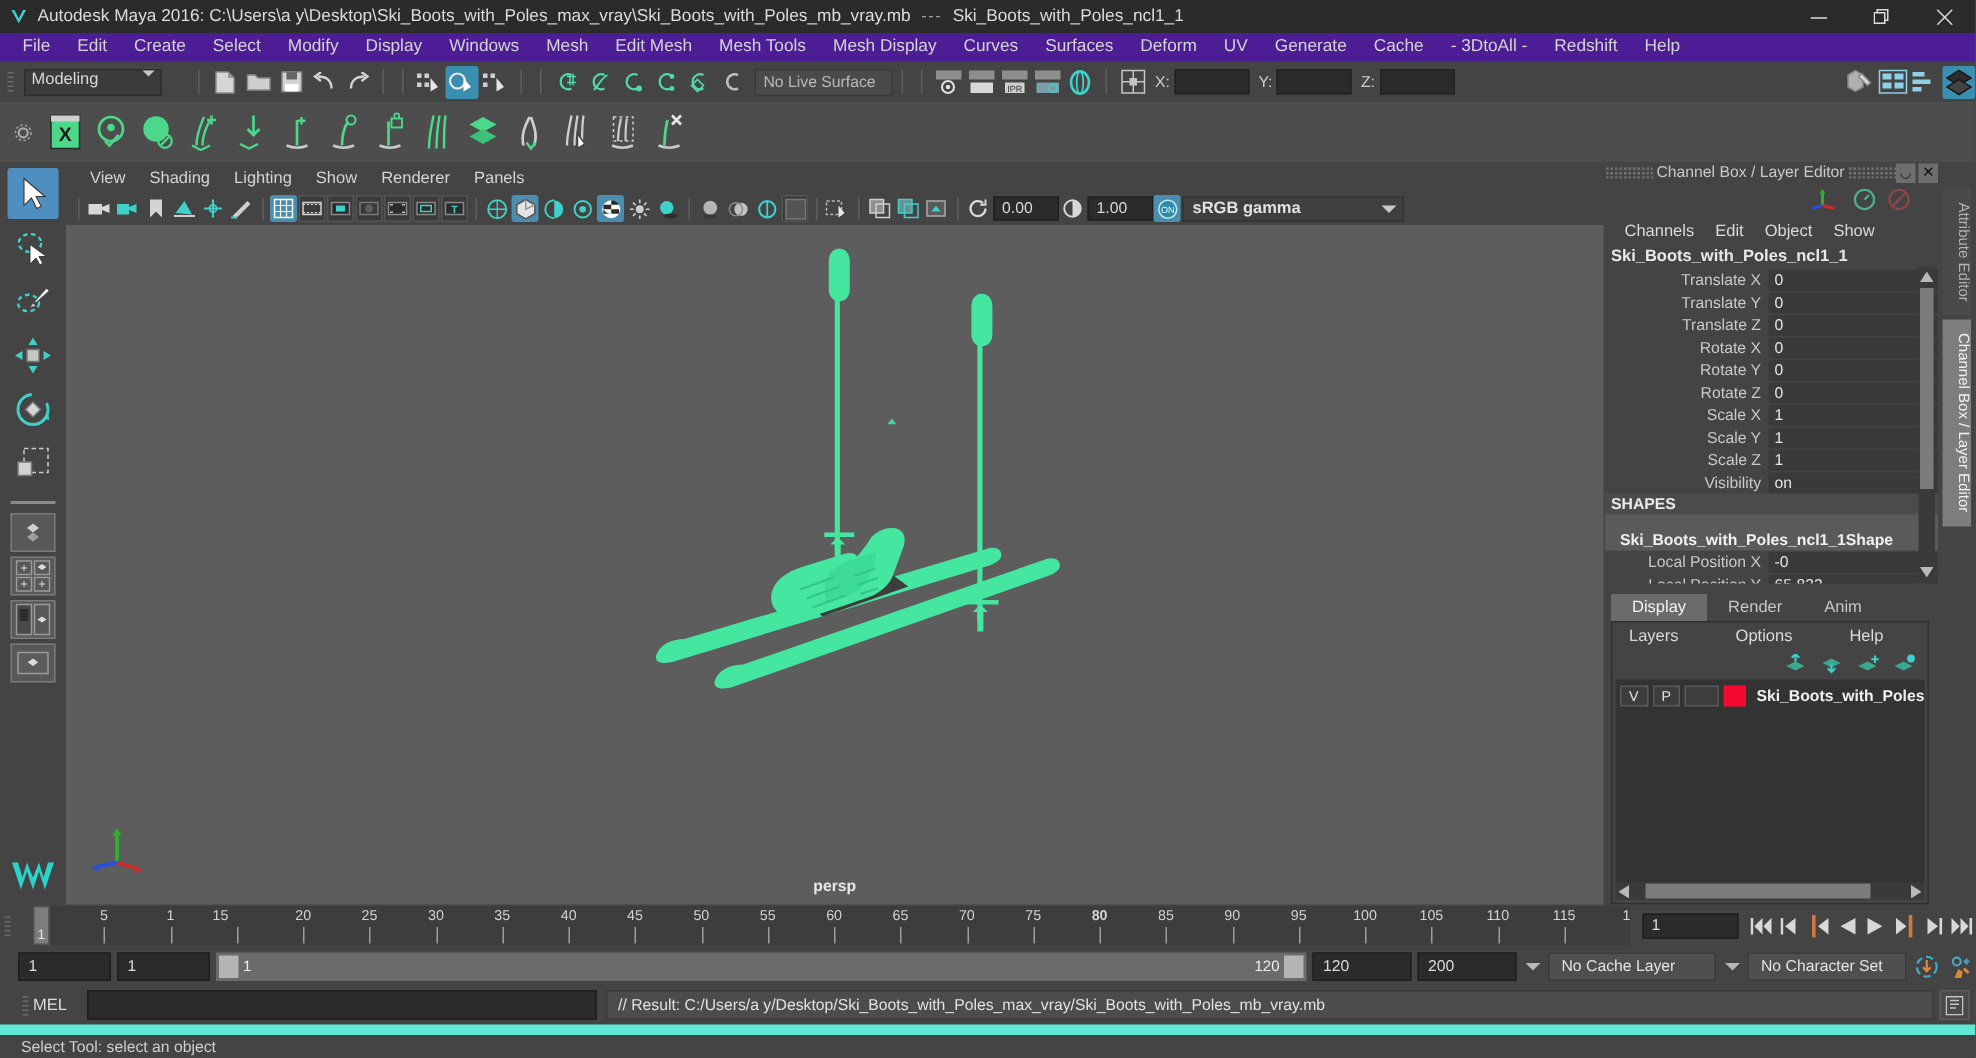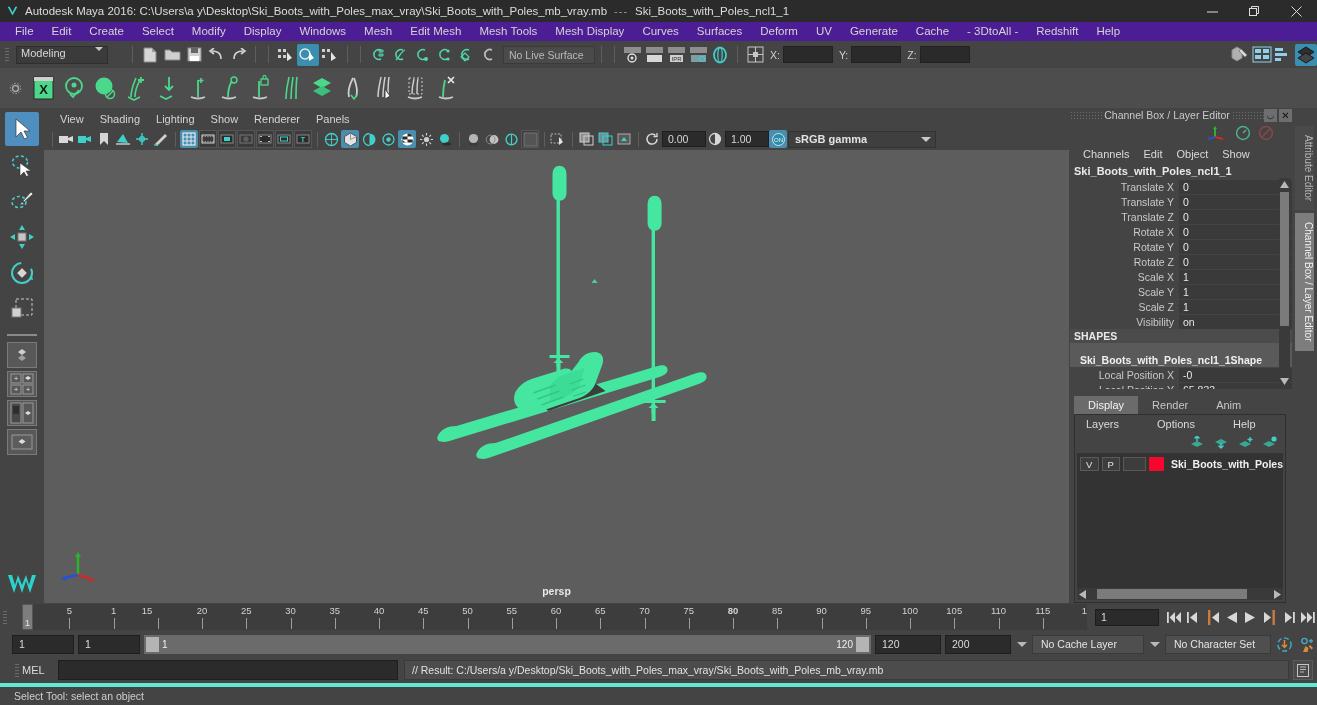--- a/index.html
+++ b/index.html
@@ -184,21 +184,21 @@
   .melrow { height:26px; background:#444444; display:flex; align-items:center; flex:0 0 26px; padding-left:12px; }
   .mel-label { font-size:11px; color:#dcdcdc; width:36px; }
   .mel-input { width:340px; height:20px; background:#2b2b2b; border:1px solid #1e1e1e; margin-right:6px; }
   .mel-result { flex:1 1 auto; height:20px; background:#4c4c4c; border:1px solid #3a3a3a; font-size:10.5px;
                 color:#e2e2e2; display:flex; align-items:center; padding-left:7px; overflow:hidden; white-space:nowrap; }
   .mel-icon { width:20px; height:20px; margin-left:4px; margin-right:4px; border:1px solid #5c5c5c; background:#4a4a4a;
               display:flex; align-items:center; justify-content:center; font-size:10px; color:#d2d2d2; }
 
   
   .helprow { height:22px; background:#444444; display:flex; align-items:center; flex:0 0 22px; padding-left:14px;
-             border-top:4px solid #5eead4; }
+             border-top:7px solid #5eead4; }
   .help-text { font-size:10.5px; color:#cfcfcf; }
 </style>
 </head>
 <body>
 
 <div class="app">
 
   <div class="titlebar">
     <svg class="tb-logo" viewBox="0 0 16 16">
       <path d="M2 2 L8 13 L14 2 L11.5 2 L8 9 L4.5 2 Z" fill="#3fd0c9"></path>

